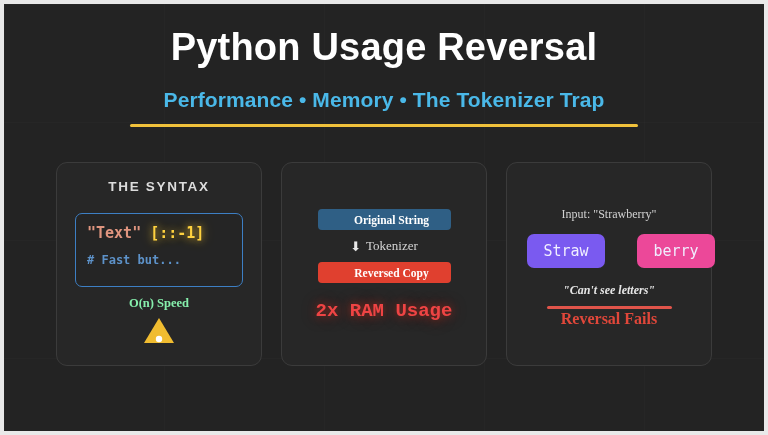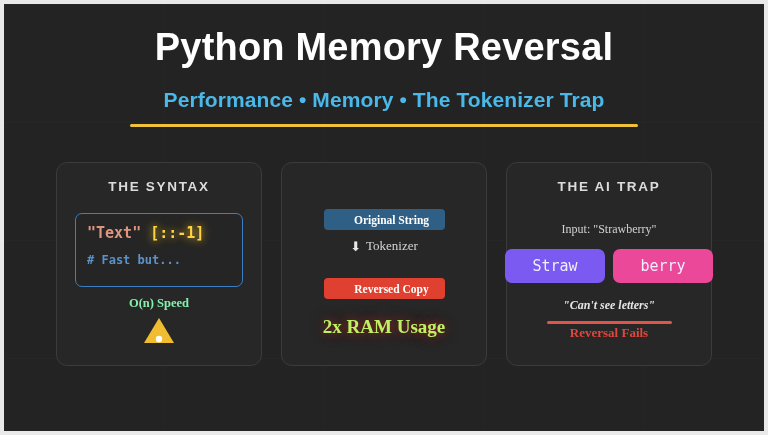--- a/index.html
+++ b/index.html
@@ -133,80 +133,81 @@
     margin-top: 6px;
     position: relative;
     width: 32px;
     height: 27px;
   }
   .warn-icon svg { display: block; }
 
   
   .bar {
     box-sizing: border-box;
-    width: 121px;
+    width: 133px;
     height: 21px;
     border-radius: 4px;
     display: flex;
     align-items: center;
     justify-content: center;
     font-family: "Liberation Serif", serif;
     font-size: 11.5px;
     font-weight: bold;
     color: #ffffff;
     padding-left: 15px;
   }
   .bar-original { background: #2f5f85; margin-top: 30px; }
-  .bar-reversed { background: #e0402f; margin-top: 24px; }
+  .bar-reversed { background: #e0402f; margin-top: 8px; }
   .dup-row {
     margin-top: 8px;
     display: flex;
     align-items: center;
     gap: 5px;
     font-family: "Liberation Serif", serif;
     font-size: 13px;
     color: #d6d6d6;
   }
   .dup-arrow {
     font-family: "DejaVu Sans", sans-serif;
     font-size: 13px;
     color: #e8e8e8;
   }
   .ram-usage {
     margin-top: 17px;
-    font-family: Liberation Serif, serif;
+    font-family: Liberation Mono, monospace;
     font-size: 19px;
     font-weight: bold;
-    color: #bef264;
+    color: #ef4444;
     text-shadow: 0 0 9px rgba(220,45,30,0.55), 0 0 17px rgba(200,35,25,0.35);
   }
 
   
   .input-label {
     margin-top: 28px;
     font-family: "Liberation Serif", serif;
     font-size: 12px;
     color: #d2d2d2;
   }
   .tokens {
     margin-top: 12px;
     display: flex;
     gap: 8px;
   }
   .token {
     box-sizing: border-box;
-    width: 100px;
+    width: 78px;
     height: 34px;
     border-radius: 7px;
     display: flex;
     align-items: center;
     justify-content: center;
     font-family: "DejaVu Sans Mono", monospace;
     font-size: 15px;
     color: #f0eeff;
+    margin-left: 24px;
   }
   .token-straw { background: #7a5af0; }
   .token-berry { background: #ec4899; }
   .quote-line {
     margin-top: 15px;
     font-family: "Liberation Serif", serif;
     font-style: italic;
     font-weight: bold;
     font-size: 12px;
     color: #e6e6e6;
@@ -214,33 +215,33 @@
   .fail-rule {
     margin-top: 8px;
     width: 125px;
     height: 2.5px;
     background: #e0544a;
     border-radius: 2px;
   }
   .fail-label {
     margin-top: 1px;
     font-family: "Liberation Serif", serif;
-    font-size: 13px;
+    font-size: 16px;
     font-weight: bold;
     color: #e0473a;
   }
 </style>
 </head>
 <body>
 
 <div class="slide">
   <div class="slide-inner">
 
     <div class="header">
-      <div class="title">Python Memory Reversal</div>
+      <div class="title">Python Usage Reversal</div>
       <div class="subtitle">Performance • Memory • The Tokenizer Trap</div>
       <div class="rule"></div>
     </div>
 
     <div class="cards">
 
       <div class="card">
         <div class="card-title">THE SYNTAX</div>
         <div class="code-box">
           <div class="code-line1">
@@ -262,21 +263,20 @@
         <div class="bar bar-original">Original String</div>
         <div class="dup-row">
           <span class="dup-arrow">⬇</span>
           <span>Tokenizer</span>
         </div>
         <div class="bar bar-reversed">Reversed Copy</div>
         <div class="ram-usage">2x RAM Usage</div>
       </div>
 
       <div class="card">
-        <div class="card-title">THE AI TRAP</div>
         <div class="input-label">Input: "Strawberry"</div>
         <div class="tokens">
           <div class="token token-straw">Straw</div>
           <div class="token token-berry">berry</div>
         </div>
         <div class="quote-line">"Can't see letters"</div>
         <div class="fail-rule"></div>
         <div class="fail-label">Reversal Fails</div>
       </div>
 

